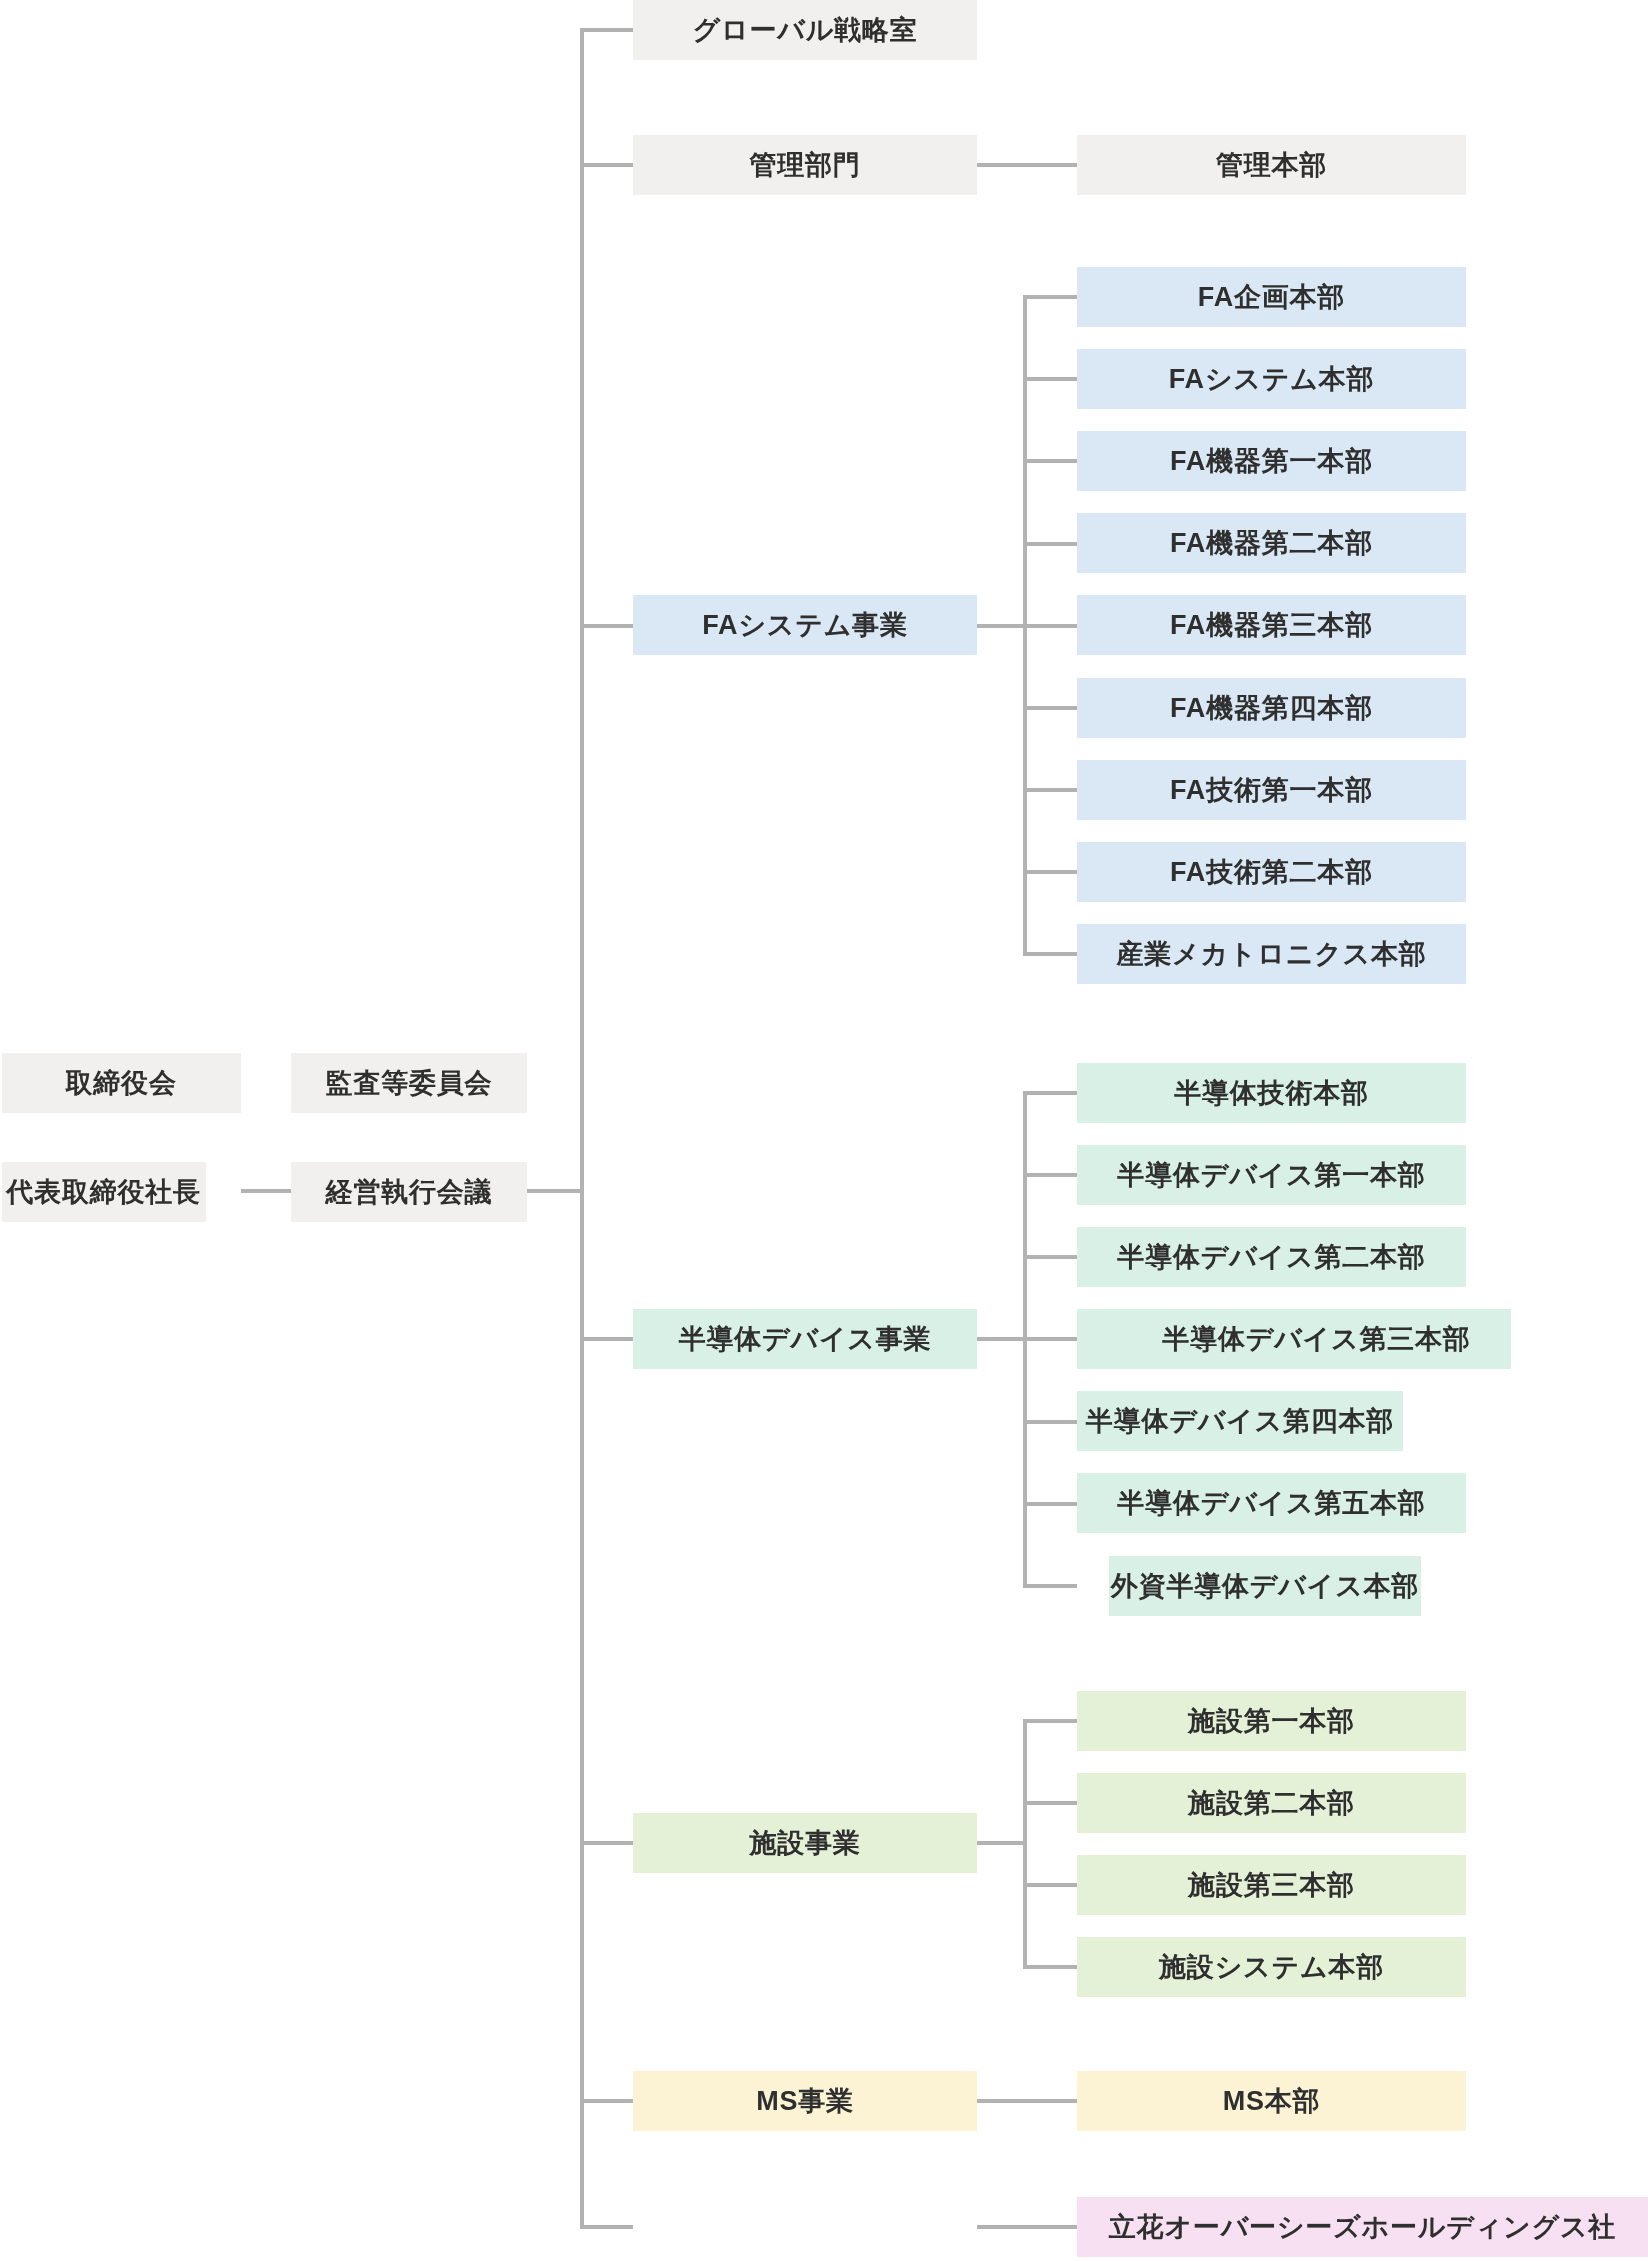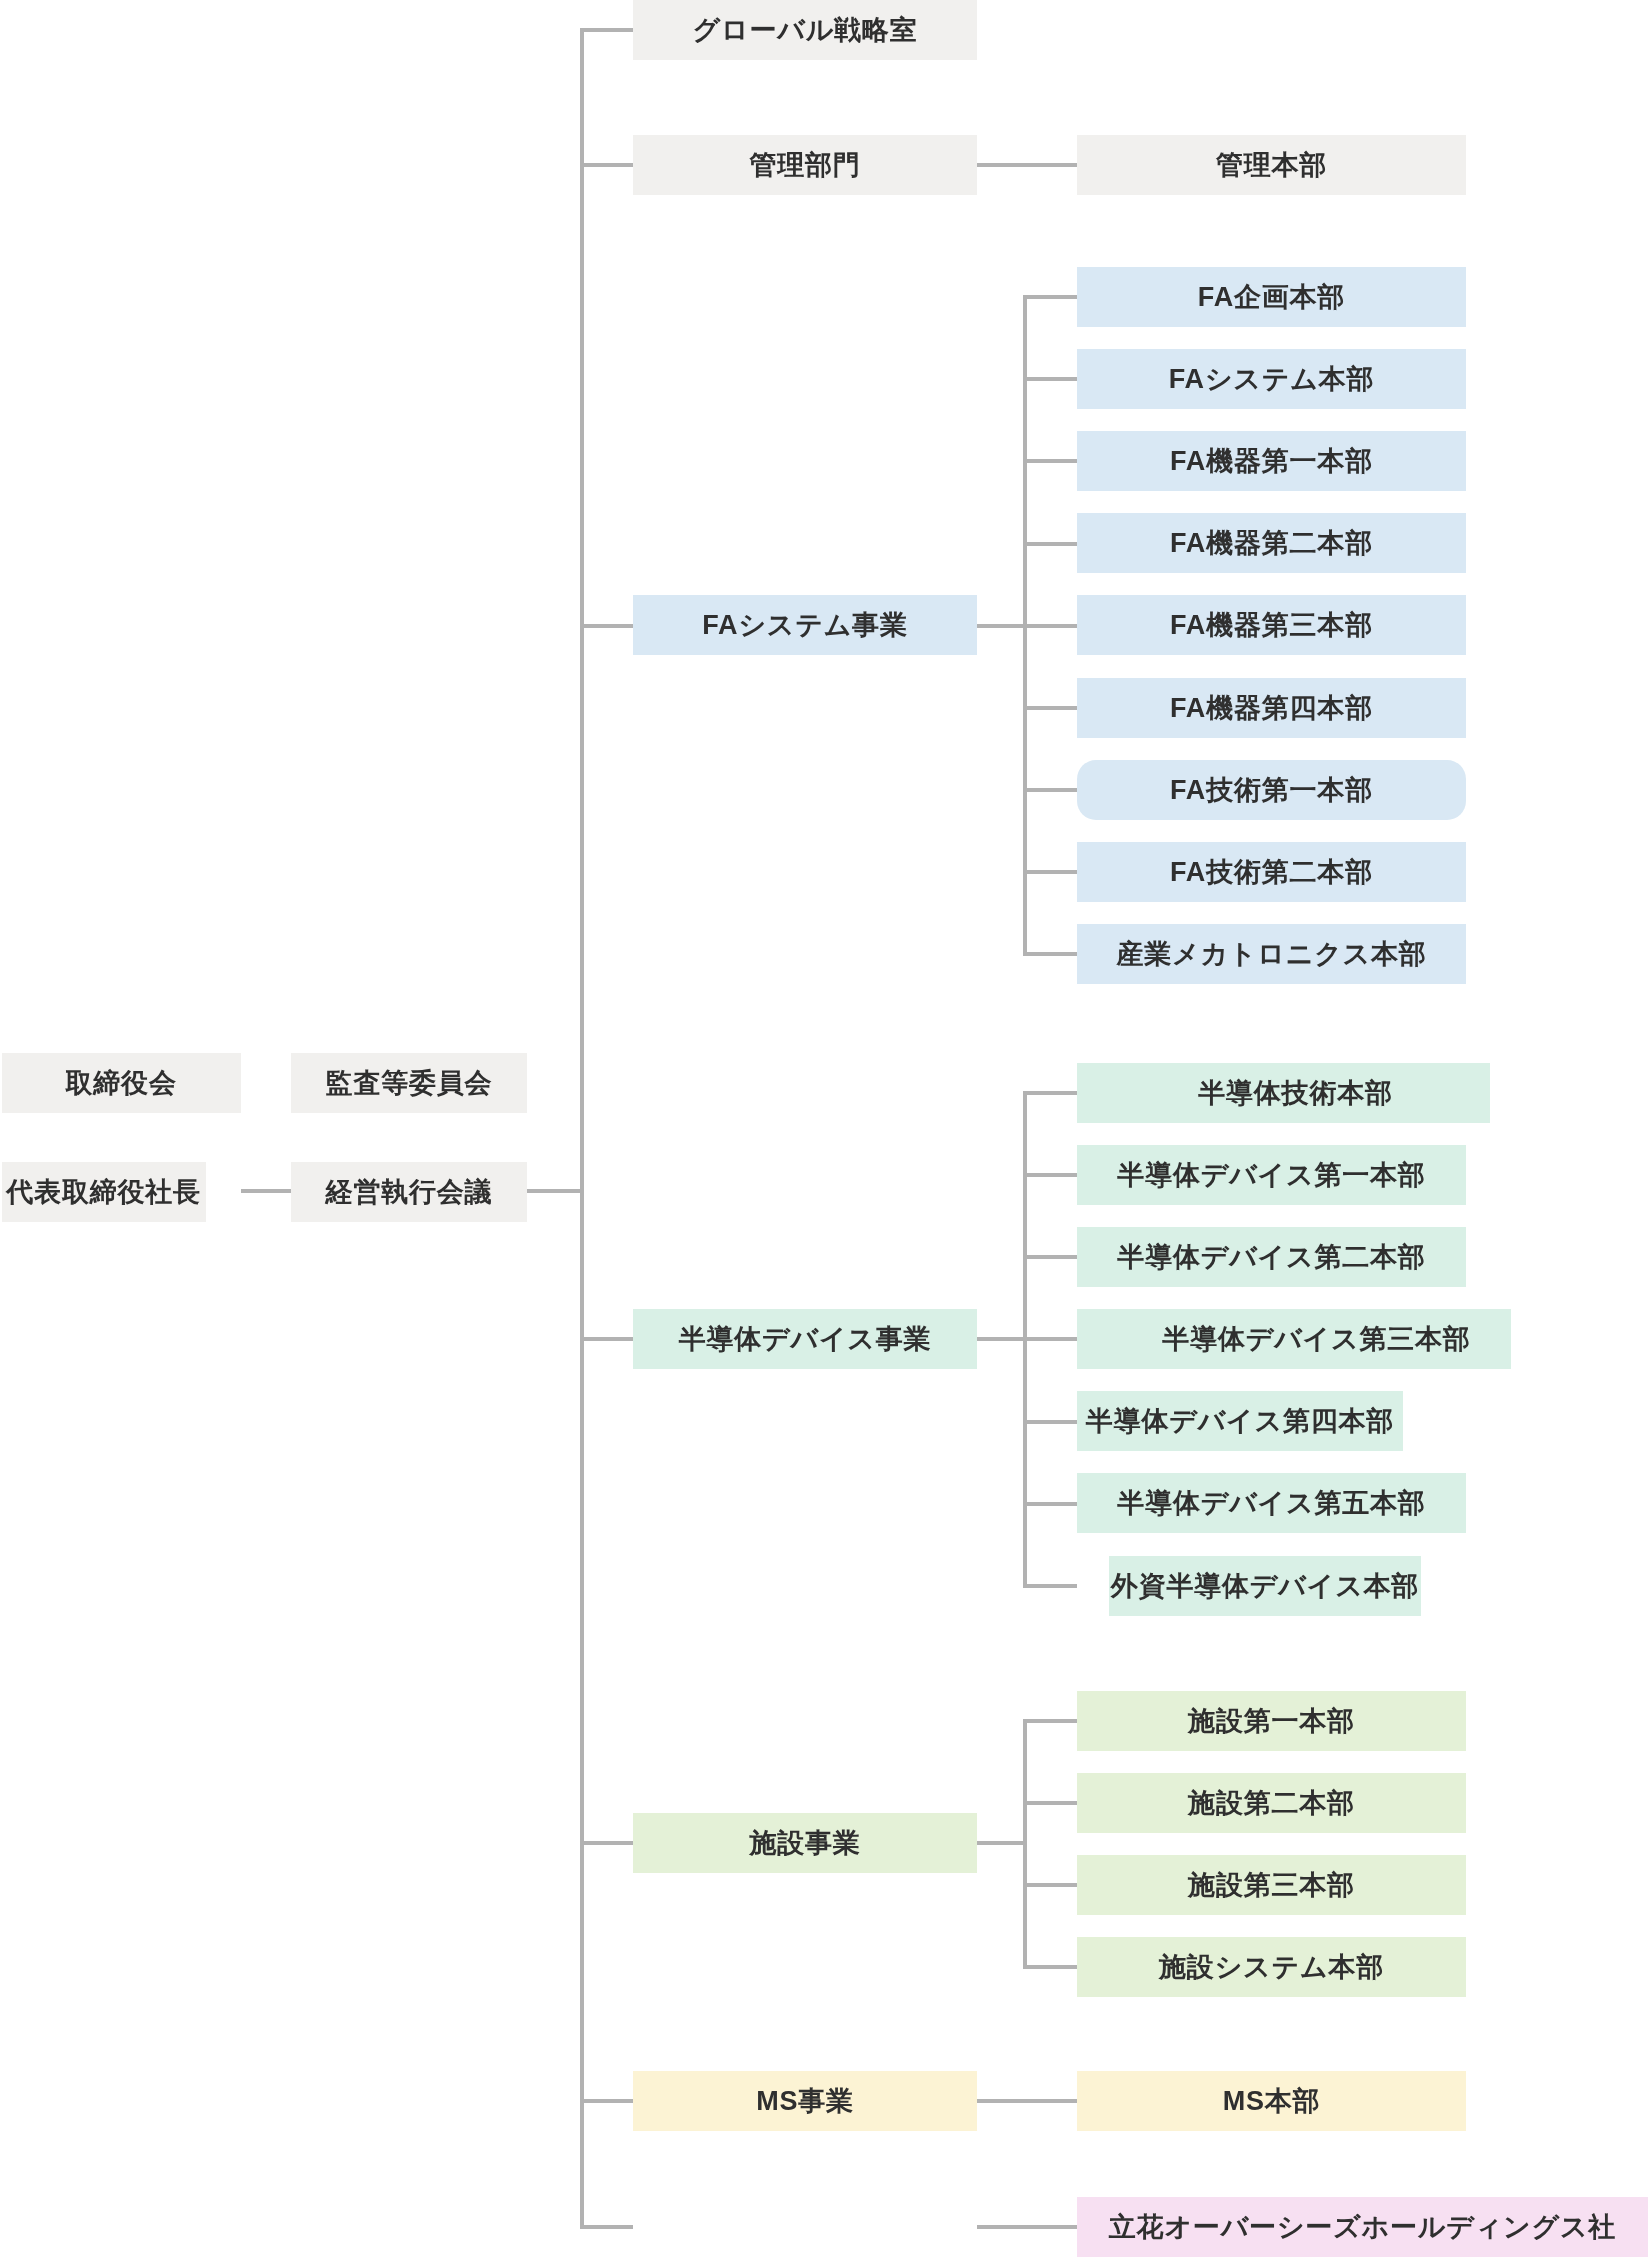--- a/index.html
+++ b/index.html
@@ -94,26 +94,26 @@
   <div class="box c-gray" style="left:633px;  top:0px;   width:344px;">グローバル戦略室</div>
   <div class="box c-gray" style="left:1077px; top:135px; width:389px;">管理本部</div>
 
   <div class="box c-blue" style="left:633px;  top:595px;  width:344px;">FAシステム事業</div>
   <div class="box c-blue" style="left:1077px; top:267px;  width:389px;">FA企画本部</div>
   <div class="box c-blue" style="left:1077px; top:349px;  width:389px;">FAシステム本部</div>
   <div class="box c-blue" style="left:1077px; top:431px;  width:389px;">FA機器第一本部</div>
   <div class="box c-blue" style="left:1077px; top:513px;  width:389px;">FA機器第二本部</div>
   <div class="box c-blue" style="left:1077px; top:595px;  width:389px;">FA機器第三本部</div>
   <div class="box c-blue" style="left:1077px; top:678px;  width:389px;">FA機器第四本部</div>
-  <div class="box c-blue" style="left:1077px; top:760px;  width:389px;border-radius:19px;">FA技術第一本部</div>
+  <div class="box c-blue" style="left:1077px; top:760px;  width:389px;">FA技術第一本部</div>
   <div class="box c-blue" style="left:1077px; top:842px; width:389px;">FA技術第二本部</div>
   <div class="box c-blue" style="left:1077px; top:924px; width:389px;">産業メカトロニクス本部</div>
 
   <div class="box c-mint" style="left:633px;  top:1309px; width:344px;">半導体デバイス事業</div>
-  <div class="box c-mint" style="left:1077px; top:1063px; width:389px;padding-left:24px;">半導体技術本部</div>
+  <div class="box c-mint" style="left:1077px; top:1063px; width:389px;">半導体技術本部</div>
   <div class="box c-mint" style="left:1077px; top:1145px; width:389px;">半導体デバイス第一本部</div>
   <div class="box c-mint" style="left:1077px; top:1227px; width:389px;">半導体デバイス第二本部</div>
   <div class="box c-mint" style="left:1077px; top:1309px; width:389px;padding-left:45px;">半導体デバイス第三本部</div>
   <div class="box c-mint" style="left:1077px; top:1391px; width:326px;">半導体デバイス第四本部</div>
   <div class="box c-mint" style="left:1077px; top:1473px; width:389px;">半導体デバイス第五本部</div>
   <div class="box c-mint" style="left:1109px; top:1556px; width:312px;">外資半導体デバイス本部</div>
 
   <div class="box c-green" style="left:633px;  top:1813px; width:344px;">施設事業</div>
   <div class="box c-green" style="left:1077px; top:1691px; width:389px;">施設第一本部</div>
   <div class="box c-green" style="left:1077px; top:1773px; width:389px;">施設第二本部</div>

